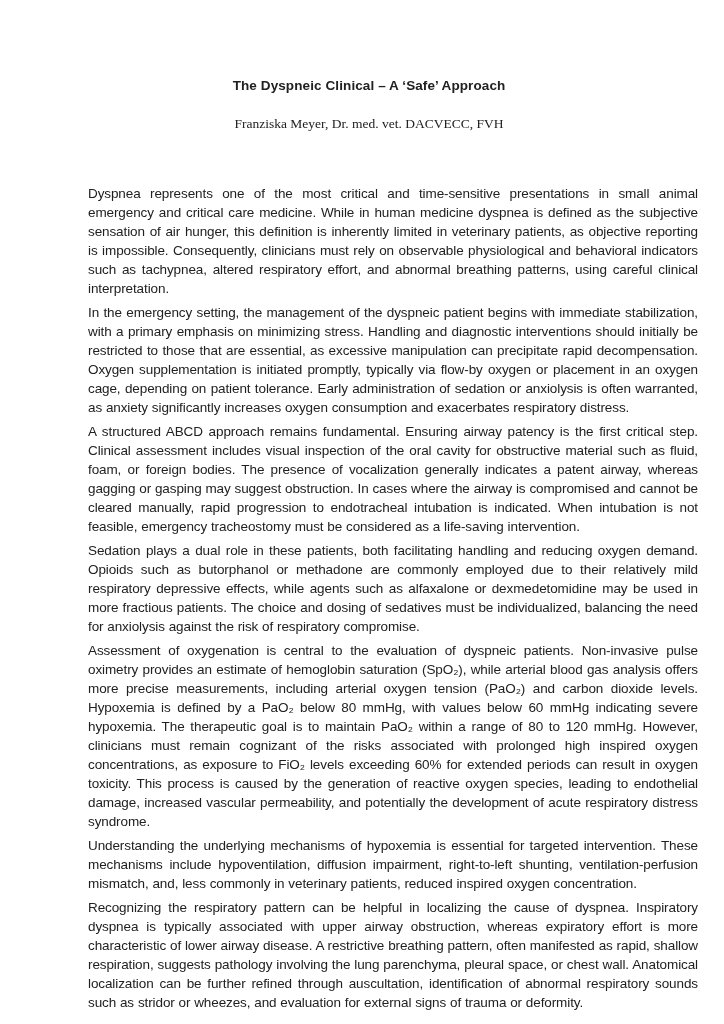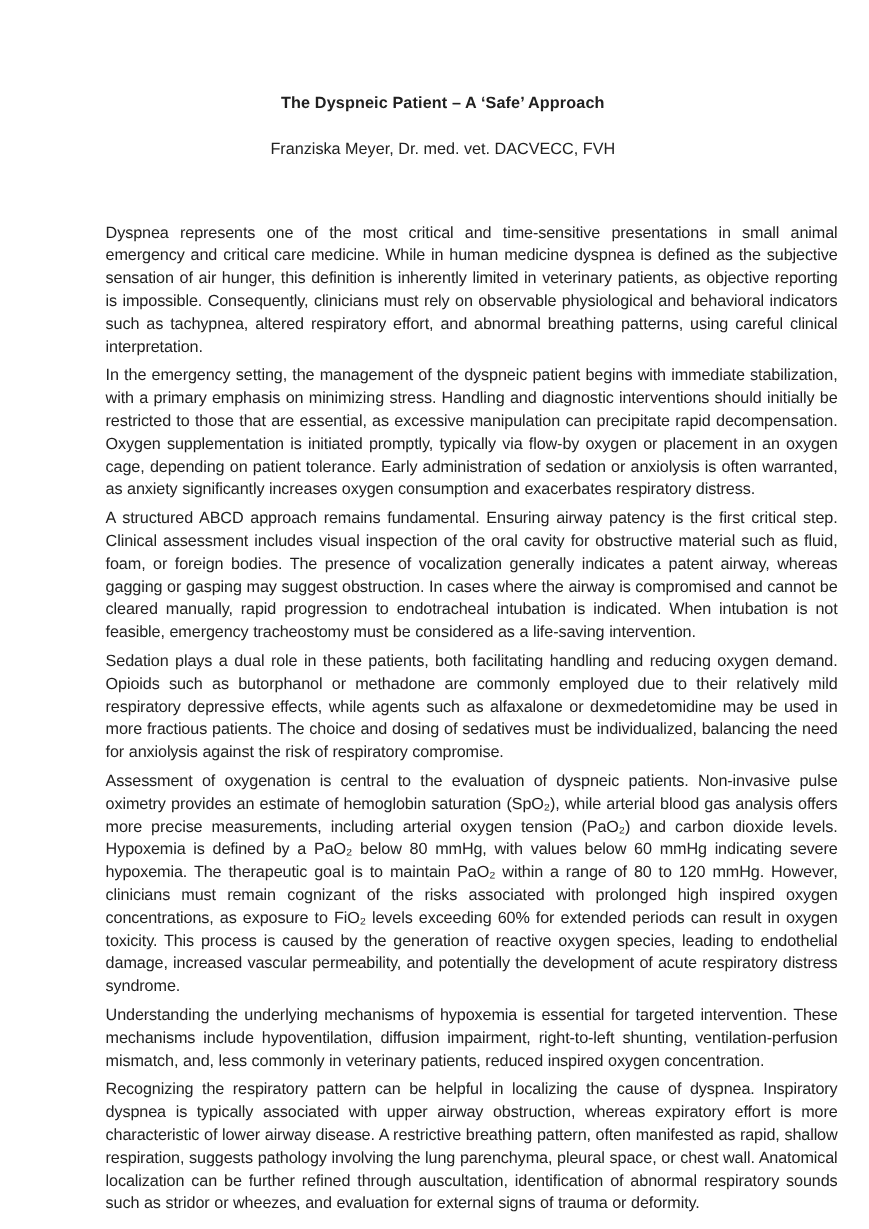--- a/index.html
+++ b/index.html
@@ -25,40 +25,41 @@
     line-height: 16px;
     margin: 0;
     letter-spacing: 0.1px;
   }
   .doc-author {
     text-align: center;
     font-weight: normal;
     font-size: 13.5px;
     line-height: 16px;
     margin: 22px 0 0 0;
+    font-family: Liberation Serif, serif;
   }
   .body-text {
     margin-top: 52px;
     margin-left: 48px;
   }
   .body-text p {
     margin: 0 0 5px 0;
     font-size: 13.5px;
     line-height: 19px;
     text-align: justify;
     text-justify: inter-word;
     letter-spacing: -0.1px;
     word-spacing: 0.2px;
   }
 </style>
 </head>
 <body>
 
 <div class="page">
-  <h1 class="doc-title">The Dyspneic Patient – A ‘Safe’ Approach</h1>
+  <h1 class="doc-title">The Dyspneic Clinical – A ‘Safe’ Approach</h1>
 
   <div class="doc-author">Franziska Meyer, Dr. med. vet. DACVECC, FVH</div>
 
   <div class="body-text">
     <p>Dyspnea represents one of the most critical and time-sensitive presentations in small animal emergency and critical care medicine. While in human medicine dyspnea is defined as the subjective sensation of air hunger, this definition is inherently limited in veterinary patients, as objective reporting is impossible. Consequently, clinicians must rely on observable physiological and behavioral indicators such as tachypnea, altered respiratory effort, and abnormal breathing patterns, using careful clinical interpretation.</p>
     <p>In the emergency setting, the management of the dyspneic patient begins with immediate stabilization, with a primary emphasis on minimizing stress. Handling and diagnostic interventions should initially be restricted to those that are essential, as excessive manipulation can precipitate rapid decompensation. Oxygen supplementation is initiated promptly, typically via flow-by oxygen or placement in an oxygen cage, depending on patient tolerance. Early administration of sedation or anxiolysis is often warranted, as anxiety significantly increases oxygen consumption and exacerbates respiratory distress.</p>
     <p>A structured ABCD approach remains fundamental. Ensuring airway patency is the first critical step. Clinical assessment includes visual inspection of the oral cavity for obstructive material such as fluid, foam, or foreign bodies. The presence of vocalization generally indicates a patent airway, whereas gagging or gasping may suggest obstruction. In cases where the airway is compromised and cannot be cleared manually, rapid progression to endotracheal intubation is indicated. When intubation is not feasible, emergency tracheostomy must be considered as a life-saving intervention.</p>
     <p>Sedation plays a dual role in these patients, both facilitating handling and reducing oxygen demand. Opioids such as butorphanol or methadone are commonly employed due to their relatively mild respiratory depressive effects, while agents such as alfaxalone or dexmedetomidine may be used in more fractious patients. The choice and dosing of sedatives must be individualized, balancing the need for anxiolysis against the risk of respiratory compromise.</p>
     <p>Assessment of oxygenation is central to the evaluation of dyspneic patients. Non-invasive pulse oximetry provides an estimate of hemoglobin saturation (SpO₂), while arterial blood gas analysis offers more precise measurements, including arterial oxygen tension (PaO₂) and carbon dioxide levels. Hypoxemia is defined by a PaO₂ below 80 mmHg, with values below 60 mmHg indicating severe hypoxemia. The therapeutic goal is to maintain PaO₂ within a range of 80 to 120 mmHg. However, clinicians must remain cognizant of the risks associated with prolonged high inspired oxygen concentrations, as exposure to FiO₂ levels exceeding 60% for extended periods can result in oxygen toxicity. This process is caused by the generation of reactive oxygen species, leading to endothelial damage, increased vascular permeability, and potentially the development of acute respiratory distress syndrome.</p>
     <p>Understanding the underlying mechanisms of hypoxemia is essential for targeted intervention. These mechanisms include hypoventilation, diffusion impairment, right-to-left shunting, ventilation-perfusion mismatch, and, less commonly in veterinary patients, reduced inspired oxygen concentration.</p>

